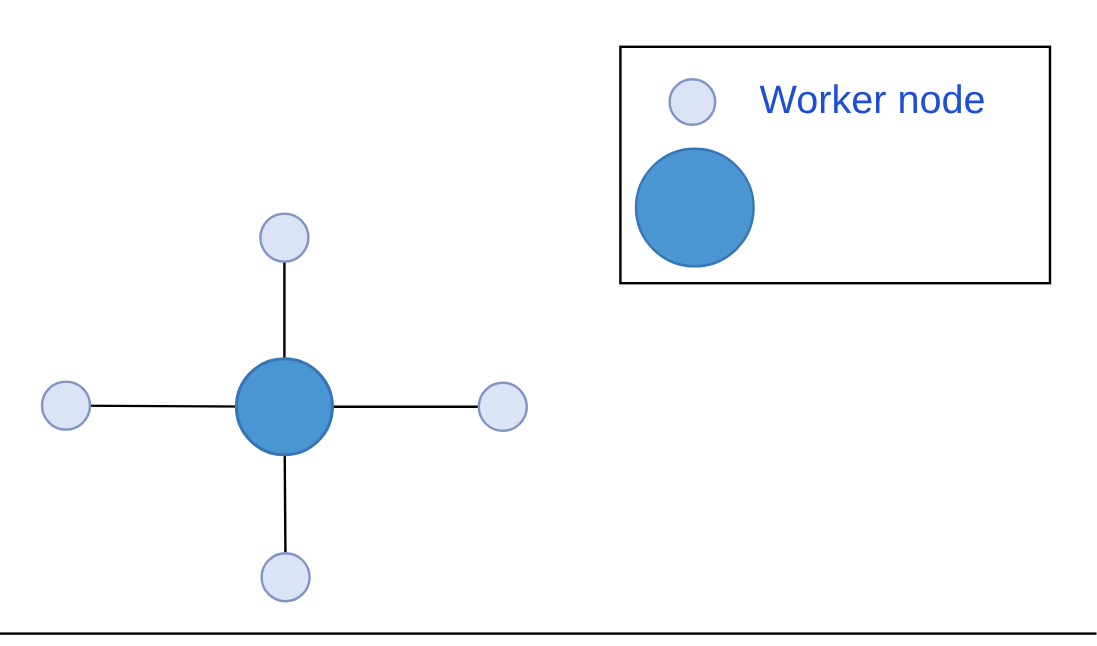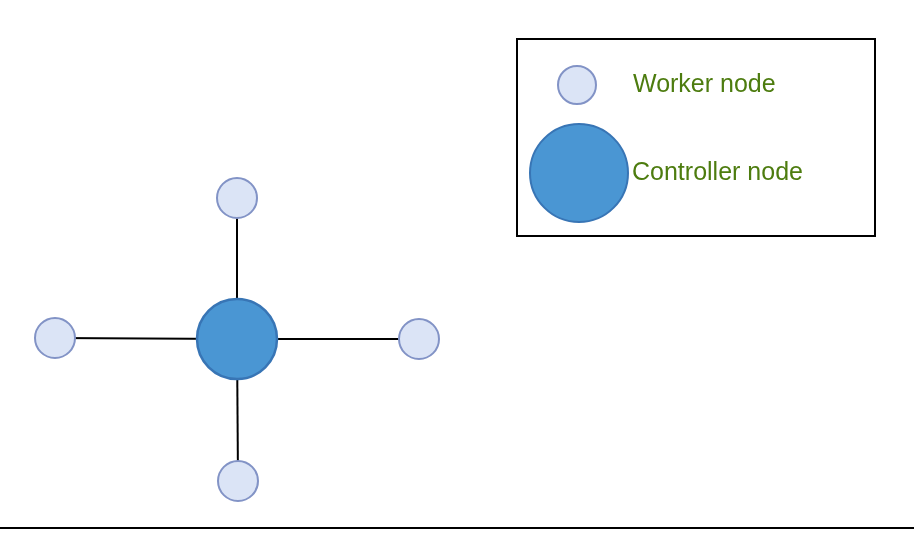--- a/index.html
+++ b/index.html
@@ -40,23 +40,23 @@
     top: 45px;
     border: 2px solid;
   }
   #legend-swatch-controller {
     left: 61px;
     top: 133px;
     border: 2px solid;
   }
   .legend-label {
     position: absolute;
-    font-size: 25px;
+    font-size: 33px;
     line-height: 38px;
-    color: #4d7c0f;
+    color: #1d4ed8;
     white-space: nowrap;
   }
   #legend-label-worker {
     left: 115px;
     top: 24px;
   }
   #legend-label-controller {
     left: 114px;
     top: 112px;
   }
@@ -84,17 +84,16 @@
       <circle cx="419" cy="339" r="20" fill="#dbe4f6" stroke="#8293c6" stroke-width="2"></circle>
       <circle cx="238" cy="481" r="20" fill="#dbe4f6" stroke="#8293c6" stroke-width="2"></circle>
       <circle cx="237" cy="339" r="40" fill="#4a96d3" stroke="#3875b5" stroke-width="2.5"></circle>
     </svg>
 
   <div id="legend-box">
     <div id="legend-swatch-worker" class="legend-swatch" style="height: 40px; width: 40px; background: rgb(219, 228, 246); border-color: rgb(130, 147, 198);"></div>
     <div id="legend-label-worker" class="legend-label">Worker node</div>
 
     <div id="legend-swatch-controller" class="legend-swatch" style="height: 100px; width: 100px; background: rgb(74, 150, 211); border-color: rgb(56, 117, 181);"></div>
-    <div id="legend-label-controller" class="legend-label">Controller node</div>
   </div>
 
   <div id="bottom-rule"></div>
 </div>
 
 </body></html>

